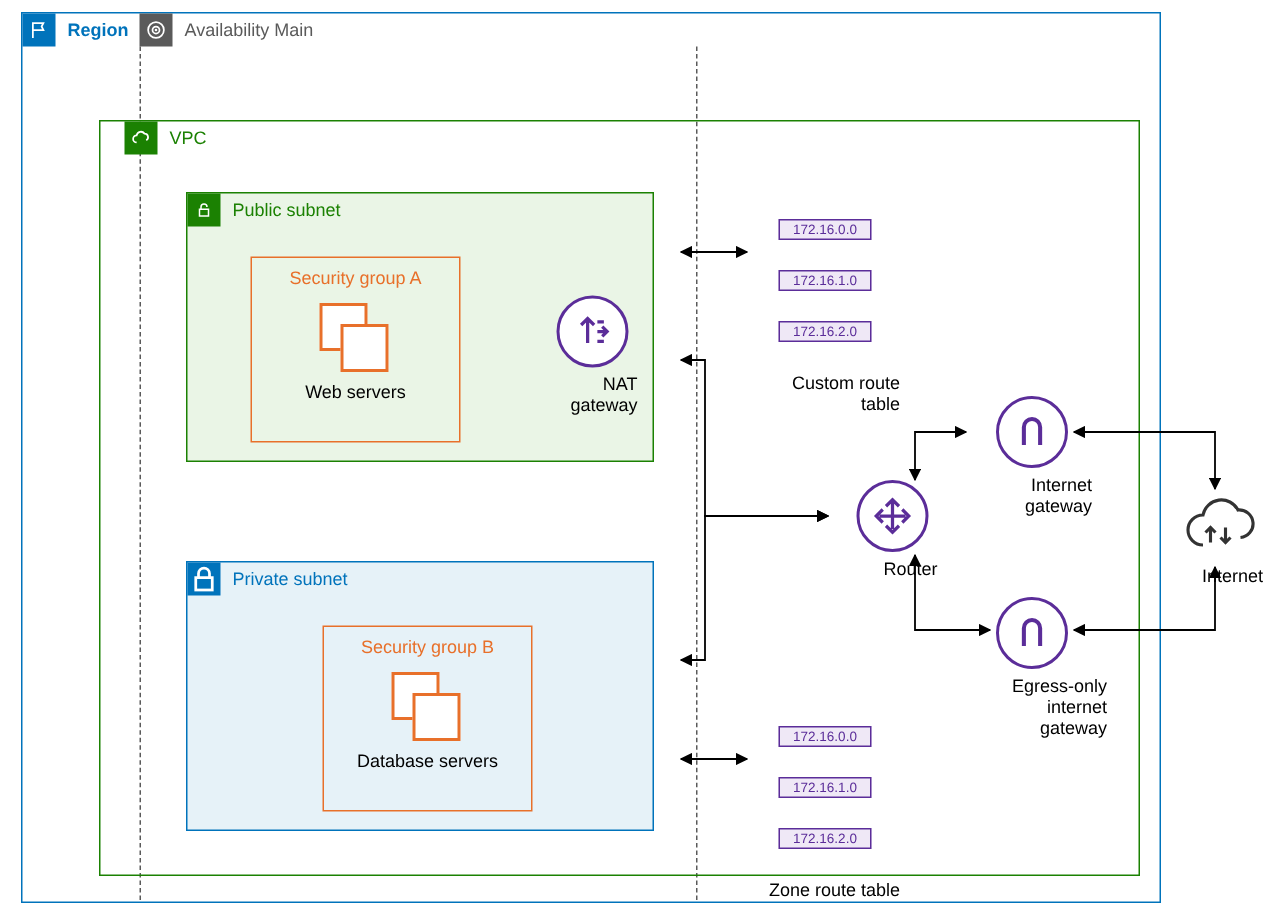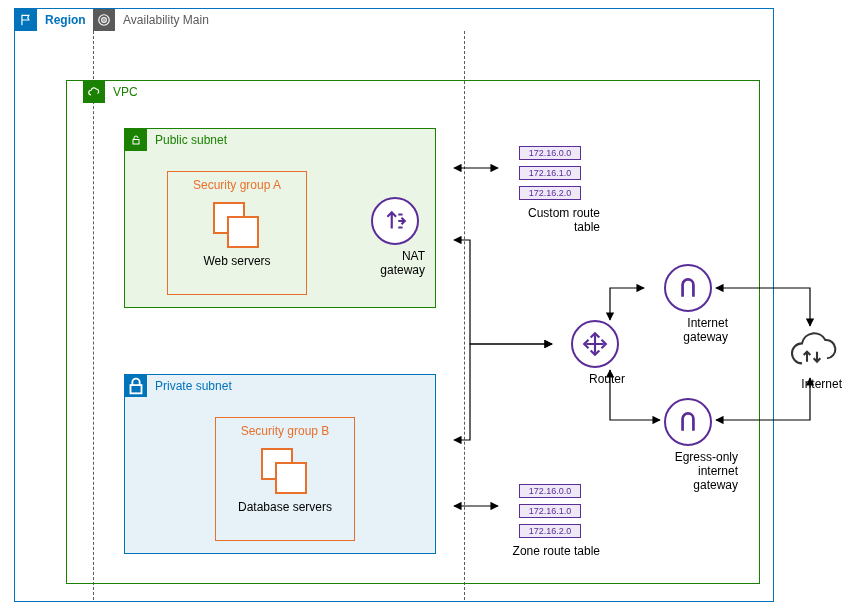--- a/index.html
+++ b/index.html
@@ -33,21 +33,21 @@
   .sg-label{color:#e8702a;text-align:center;width:100%;padding-top:6px}
   .servers-icon{position:relative;width:48px;height:48px;margin:10px auto 4px}
   .servers-icon .r{position:absolute;width:28px;height:28px;border:2px solid #e8702a;background:#fff}
   .servers-icon .r1{left:0;top:0}
   .servers-icon .r2{left:14px;top:14px}
   .servers-label{text-align:center;margin-top:4px}
   .circle-icon{width:44px;height:44px;border:2px solid #5b2d99;border-radius:50%;display:flex;align-items:center;justify-content:center;background:#fff}
   .circle-icon svg{width:26px;height:26px}
   .node-label{text-align:right;margin-top:4px;line-height:14px}
   .route-tbl{width:62px}
-  .route-tbl .row{border:1px solid #5b2d99;background:#efe8f6;color:#5b2d99;font-size:9px;text-align:center;height:12px;line-height:12px;margin-bottom:6px}
+  .route-tbl .row{border:1px solid #5b2d99;background:#efe8f6;color:#5b2d99;font-size:9px;text-align:center;height:12px;line-height:12px;margin-bottom:20px}
   .cloud-icon svg{width:54px;height:40px}
   svg.connector{position:absolute;top:0;left:0;width:847px;height:613px;pointer-events:none}
 </style>
 </head>
 <body>
 
 <div class="canvas">
 
   <div class="box region-box" style="left:14px;top:8px;width:760px;height:594px">
     <div class="region-hdr">

